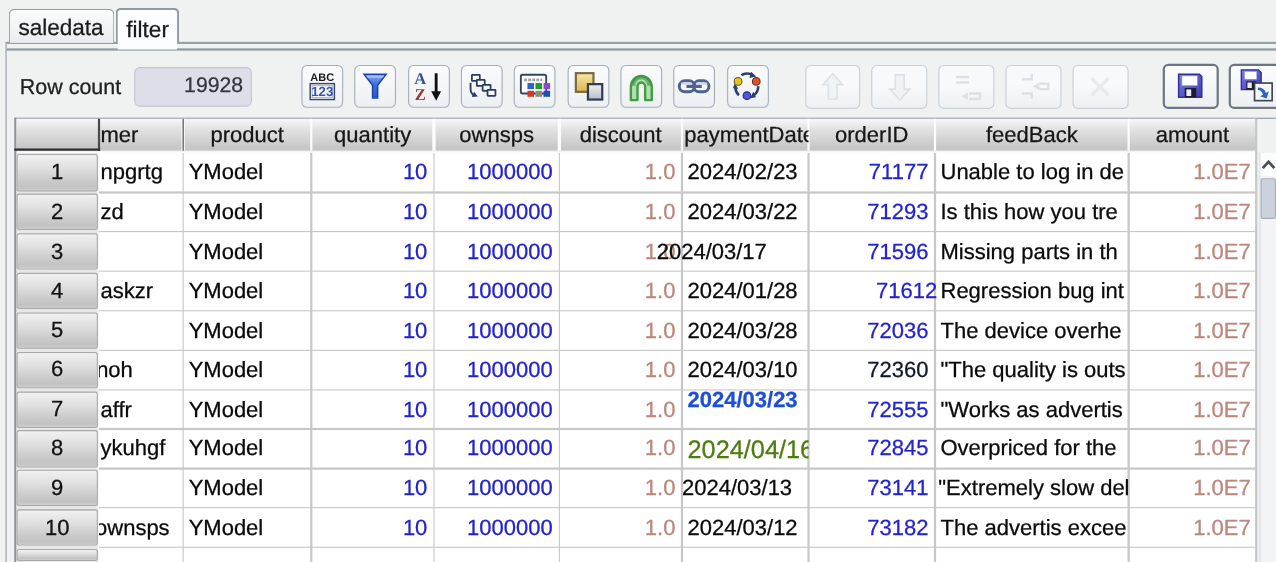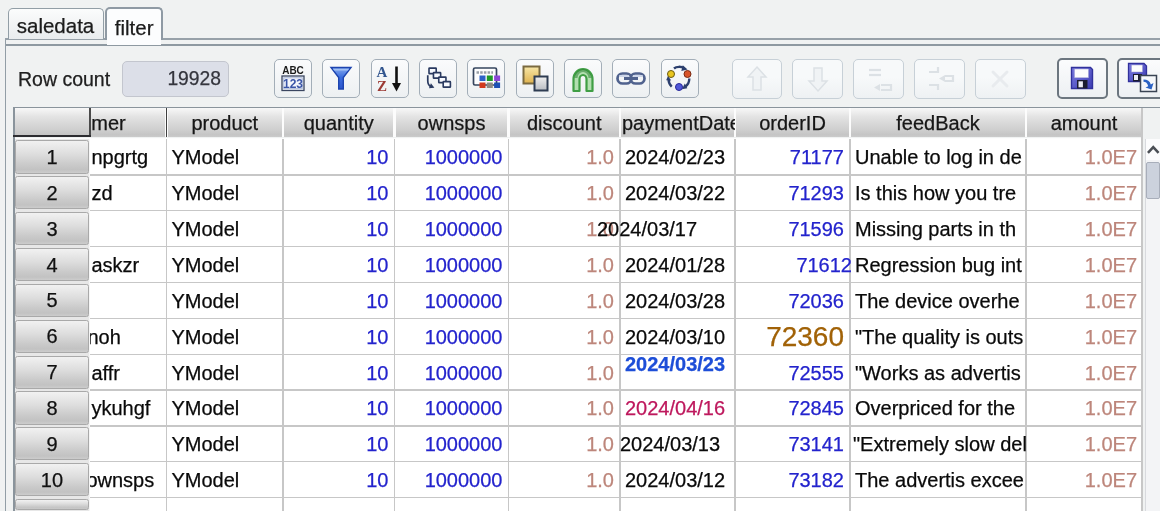--- a/index.html
+++ b/index.html
@@ -294,42 +294,42 @@
 <div class="abs" style="left:850.0px; top:282.4px; width:176.0px; height:35.9px; overflow:hidden;display:flex; align-items:center; justify-content:flex-start; padding-left:5px;font-size:20px; padding-top:2px; color:#0a0a0a;">The device overhe</div>
 <div class="abs" style="left:1026.0px; top:282.4px; width:116.0px; height:35.9px; overflow:hidden;display:flex; align-items:center; justify-content:flex-end; padding-right:5px;font-size:20px; padding-top:2px; color:#bd867b;">1.0E7</div>
 <div class="abs" style="left:90.4px; top:318.3px; width:76.1px; height:35.9px; overflow:hidden;">
     <div class="abs" style="left:-3px; top:0; width:200px; height:35.9px; display:flex; align-items:center; font-size:20px; padding-top:2px; color:#0a0a0a;">noh</div>
   </div>
 <div class="abs" style="left:166.5px; top:318.3px; width:116.5px; height:35.9px; overflow:hidden;display:flex; align-items:center; justify-content:flex-start; padding-left:5px;font-size:20px; padding-top:2px; color:#0a0a0a;">YModel</div>
 <div class="abs" style="left:283.0px; top:318.3px; width:111.5px; height:35.9px; overflow:hidden;display:flex; align-items:center; justify-content:flex-end; padding-right:6px;font-size:20px; padding-top:2px; color:#2323cd;">10</div>
 <div class="abs" style="left:394.5px; top:318.3px; width:114.0px; height:35.9px; overflow:hidden;display:flex; align-items:center; justify-content:flex-end; padding-right:6px;font-size:20px; padding-top:2px; color:#2323cd;">1000000</div>
 <div class="abs" style="left:508.5px; top:318.3px; width:111.5px; height:35.9px; overflow:hidden;display:flex; align-items:center; justify-content:flex-end; padding-right:6px;font-size:20px; padding-top:2px; color:#bd867b;">1.0</div>
 <div class="abs" style="left:620.0px; top:318.3px; width:115.0px; height:35.9px; overflow:hidden;display:flex; align-items:center; justify-content:flex-start; padding-left:5px;font-size:20px; padding-top:2px; color:#0a0a0a;">2024/03/10</div>
-<div class="abs" style="left:735.0px; top:318.3px; width:115.0px; height:35.9px; overflow:hidden;display:flex; align-items:center; justify-content:flex-end; padding-right:6px;font-size:28px; padding-top:2px; color:#a16207;">72360</div>
+<div class="abs" style="left:735.0px; top:318.3px; width:115.0px; height:35.9px; overflow:hidden;display:flex; align-items:center; justify-content:flex-end; padding-right:6px;font-size:20px; padding-top:2px; color:#0f172a;">72360</div>
 <div class="abs" style="left:850.0px; top:318.3px; width:176.0px; height:35.9px; overflow:hidden;display:flex; align-items:center; justify-content:flex-start; padding-left:5px;font-size:20px; padding-top:2px; color:#0a0a0a;">"The quality is outs</div>
 <div class="abs" style="left:1026.0px; top:318.3px; width:116.0px; height:35.9px; overflow:hidden;display:flex; align-items:center; justify-content:flex-end; padding-right:5px;font-size:20px; padding-top:2px; color:#bd867b;">1.0E7</div>
 <div class="abs" style="left:90.4px; top:354.2px; width:76.1px; height:35.9px; overflow:hidden;">
     <div class="abs" style="left:1px; top:0; width:200px; height:35.9px; display:flex; align-items:center; font-size:20px; padding-top:2px; color:#0a0a0a;">affr</div>
   </div>
 <div class="abs" style="left:166.5px; top:354.2px; width:116.5px; height:35.9px; overflow:hidden;display:flex; align-items:center; justify-content:flex-start; padding-left:5px;font-size:20px; padding-top:2px; color:#0a0a0a;">YModel</div>
 <div class="abs" style="left:283.0px; top:354.2px; width:111.5px; height:35.9px; overflow:hidden;display:flex; align-items:center; justify-content:flex-end; padding-right:6px;font-size:20px; padding-top:2px; color:#2323cd;">10</div>
 <div class="abs" style="left:394.5px; top:354.2px; width:114.0px; height:35.9px; overflow:hidden;display:flex; align-items:center; justify-content:flex-end; padding-right:6px;font-size:20px; padding-top:2px; color:#2323cd;">1000000</div>
 <div class="abs" style="left:508.5px; top:354.2px; width:111.5px; height:35.9px; overflow:hidden;display:flex; align-items:center; justify-content:flex-end; padding-right:6px;font-size:20px; padding-top:2px; color:#bd867b;">1.0</div>
 <div class="abs" style="left:620.0px; top:354.2px; width:115.0px; height:18px; overflow:hidden;display:flex; align-items:center; justify-content:flex-start; padding-left:5px;font-size:20px; padding-top:2px; color:#1d4ed8;font-weight:bold;">2024/03/23</div>
 <div class="abs" style="left:735.0px; top:354.2px; width:115.0px; height:35.9px; overflow:hidden;display:flex; align-items:center; justify-content:flex-end; padding-right:6px;font-size:20px; padding-top:2px; color:#2323cd;">72555</div>
 <div class="abs" style="left:850.0px; top:354.2px; width:176.0px; height:35.9px; overflow:hidden;display:flex; align-items:center; justify-content:flex-start; padding-left:5px;font-size:20px; padding-top:2px; color:#0a0a0a;">"Works as advertis</div>
 <div class="abs" style="left:1026.0px; top:354.2px; width:116.0px; height:35.9px; overflow:hidden;display:flex; align-items:center; justify-content:flex-end; padding-right:5px;font-size:20px; padding-top:2px; color:#bd867b;">1.0E7</div>
 <div class="abs" style="left:90.4px; top:390.0px; width:76.1px; height:35.9px; overflow:hidden;">
     <div class="abs" style="left:1px; top:0; width:200px; height:35.9px; display:flex; align-items:center; font-size:20px; padding-top:2px; color:#0a0a0a;">ykuhgf</div>
   </div>
 <div class="abs" style="left:166.5px; top:390.0px; width:116.5px; height:35.9px; overflow:hidden;display:flex; align-items:center; justify-content:flex-start; padding-left:5px;font-size:20px; padding-top:2px; color:#0a0a0a;">YModel</div>
 <div class="abs" style="left:283.0px; top:390.0px; width:111.5px; height:35.9px; overflow:hidden;display:flex; align-items:center; justify-content:flex-end; padding-right:6px;font-size:20px; padding-top:2px; color:#2323cd;">10</div>
 <div class="abs" style="left:394.5px; top:390.0px; width:114.0px; height:35.9px; overflow:hidden;display:flex; align-items:center; justify-content:flex-end; padding-right:6px;font-size:20px; padding-top:2px; color:#2323cd;">1000000</div>
 <div class="abs" style="left:508.5px; top:390.0px; width:111.5px; height:35.9px; overflow:hidden;display:flex; align-items:center; justify-content:flex-end; padding-right:6px;font-size:20px; padding-top:2px; color:#bd867b;">1.0</div>
-<div class="abs" style="left:620.0px; top:390.0px; width:115.0px; height:35.9px; overflow:hidden;display:flex; align-items:center; justify-content:flex-start; padding-left:5px;font-size:20px; padding-top:2px; color:#be185d;">2024/04/16</div>
+<div class="abs" style="left:620.0px; top:390.0px; width:115.0px; height:35.9px; overflow:hidden;display:flex; align-items:center; justify-content:flex-start; padding-left:5px;font-size:23px; padding-top:2px; color:#4d7c0f;">2024/04/16</div>
 <div class="abs" style="left:735.0px; top:390.0px; width:115.0px; height:35.9px; overflow:hidden;display:flex; align-items:center; justify-content:flex-end; padding-right:6px;font-size:20px; padding-top:2px; color:#2323cd;">72845</div>
 <div class="abs" style="left:850.0px; top:390.0px; width:176.0px; height:35.9px; overflow:hidden;display:flex; align-items:center; justify-content:flex-start; padding-left:5px;font-size:20px; padding-top:2px; color:#0a0a0a;">Overpriced for the</div>
 <div class="abs" style="left:1026.0px; top:390.0px; width:116.0px; height:35.9px; overflow:hidden;display:flex; align-items:center; justify-content:flex-end; padding-right:5px;font-size:20px; padding-top:2px; color:#bd867b;">1.0E7</div>
 <div class="abs" style="left:166.5px; top:425.9px; width:116.5px; height:35.9px; overflow:hidden;display:flex; align-items:center; justify-content:flex-start; padding-left:5px;font-size:20px; padding-top:2px; color:#0a0a0a;">YModel</div>
 <div class="abs" style="left:283.0px; top:425.9px; width:111.5px; height:35.9px; overflow:hidden;display:flex; align-items:center; justify-content:flex-end; padding-right:6px;font-size:20px; padding-top:2px; color:#2323cd;">10</div>
 <div class="abs" style="left:394.5px; top:425.9px; width:114.0px; height:35.9px; overflow:hidden;display:flex; align-items:center; justify-content:flex-end; padding-right:6px;font-size:20px; padding-top:2px; color:#2323cd;">1000000</div>
 <div class="abs" style="left:508.5px; top:425.9px; width:111.5px; height:35.9px; overflow:hidden;display:flex; align-items:center; justify-content:flex-end; padding-right:6px;font-size:20px; padding-top:2px; color:#bd867b;">1.0</div>
 <div class="abs" style="left:620.0px; top:425.9px; width:115.0px; height:35.9px; overflow:hidden;display:flex; align-items:center; justify-content:flex-start; padding-left:0;font-size:20px; padding-top:2px; color:#0a0a0a;">2024/03/13</div>
 <div class="abs" style="left:735.0px; top:425.9px; width:115.0px; height:35.9px; overflow:hidden;display:flex; align-items:center; justify-content:flex-end; padding-right:6px;font-size:20px; padding-top:2px; color:#2323cd;">73141</div>
 <div class="abs" style="left:850.0px; top:425.9px; width:176.0px; height:35.9px; overflow:hidden;display:flex; align-items:center; justify-content:flex-start; padding-left:3px;font-size:20px; padding-top:2px; color:#0a0a0a;">"Extremely slow del</div>

